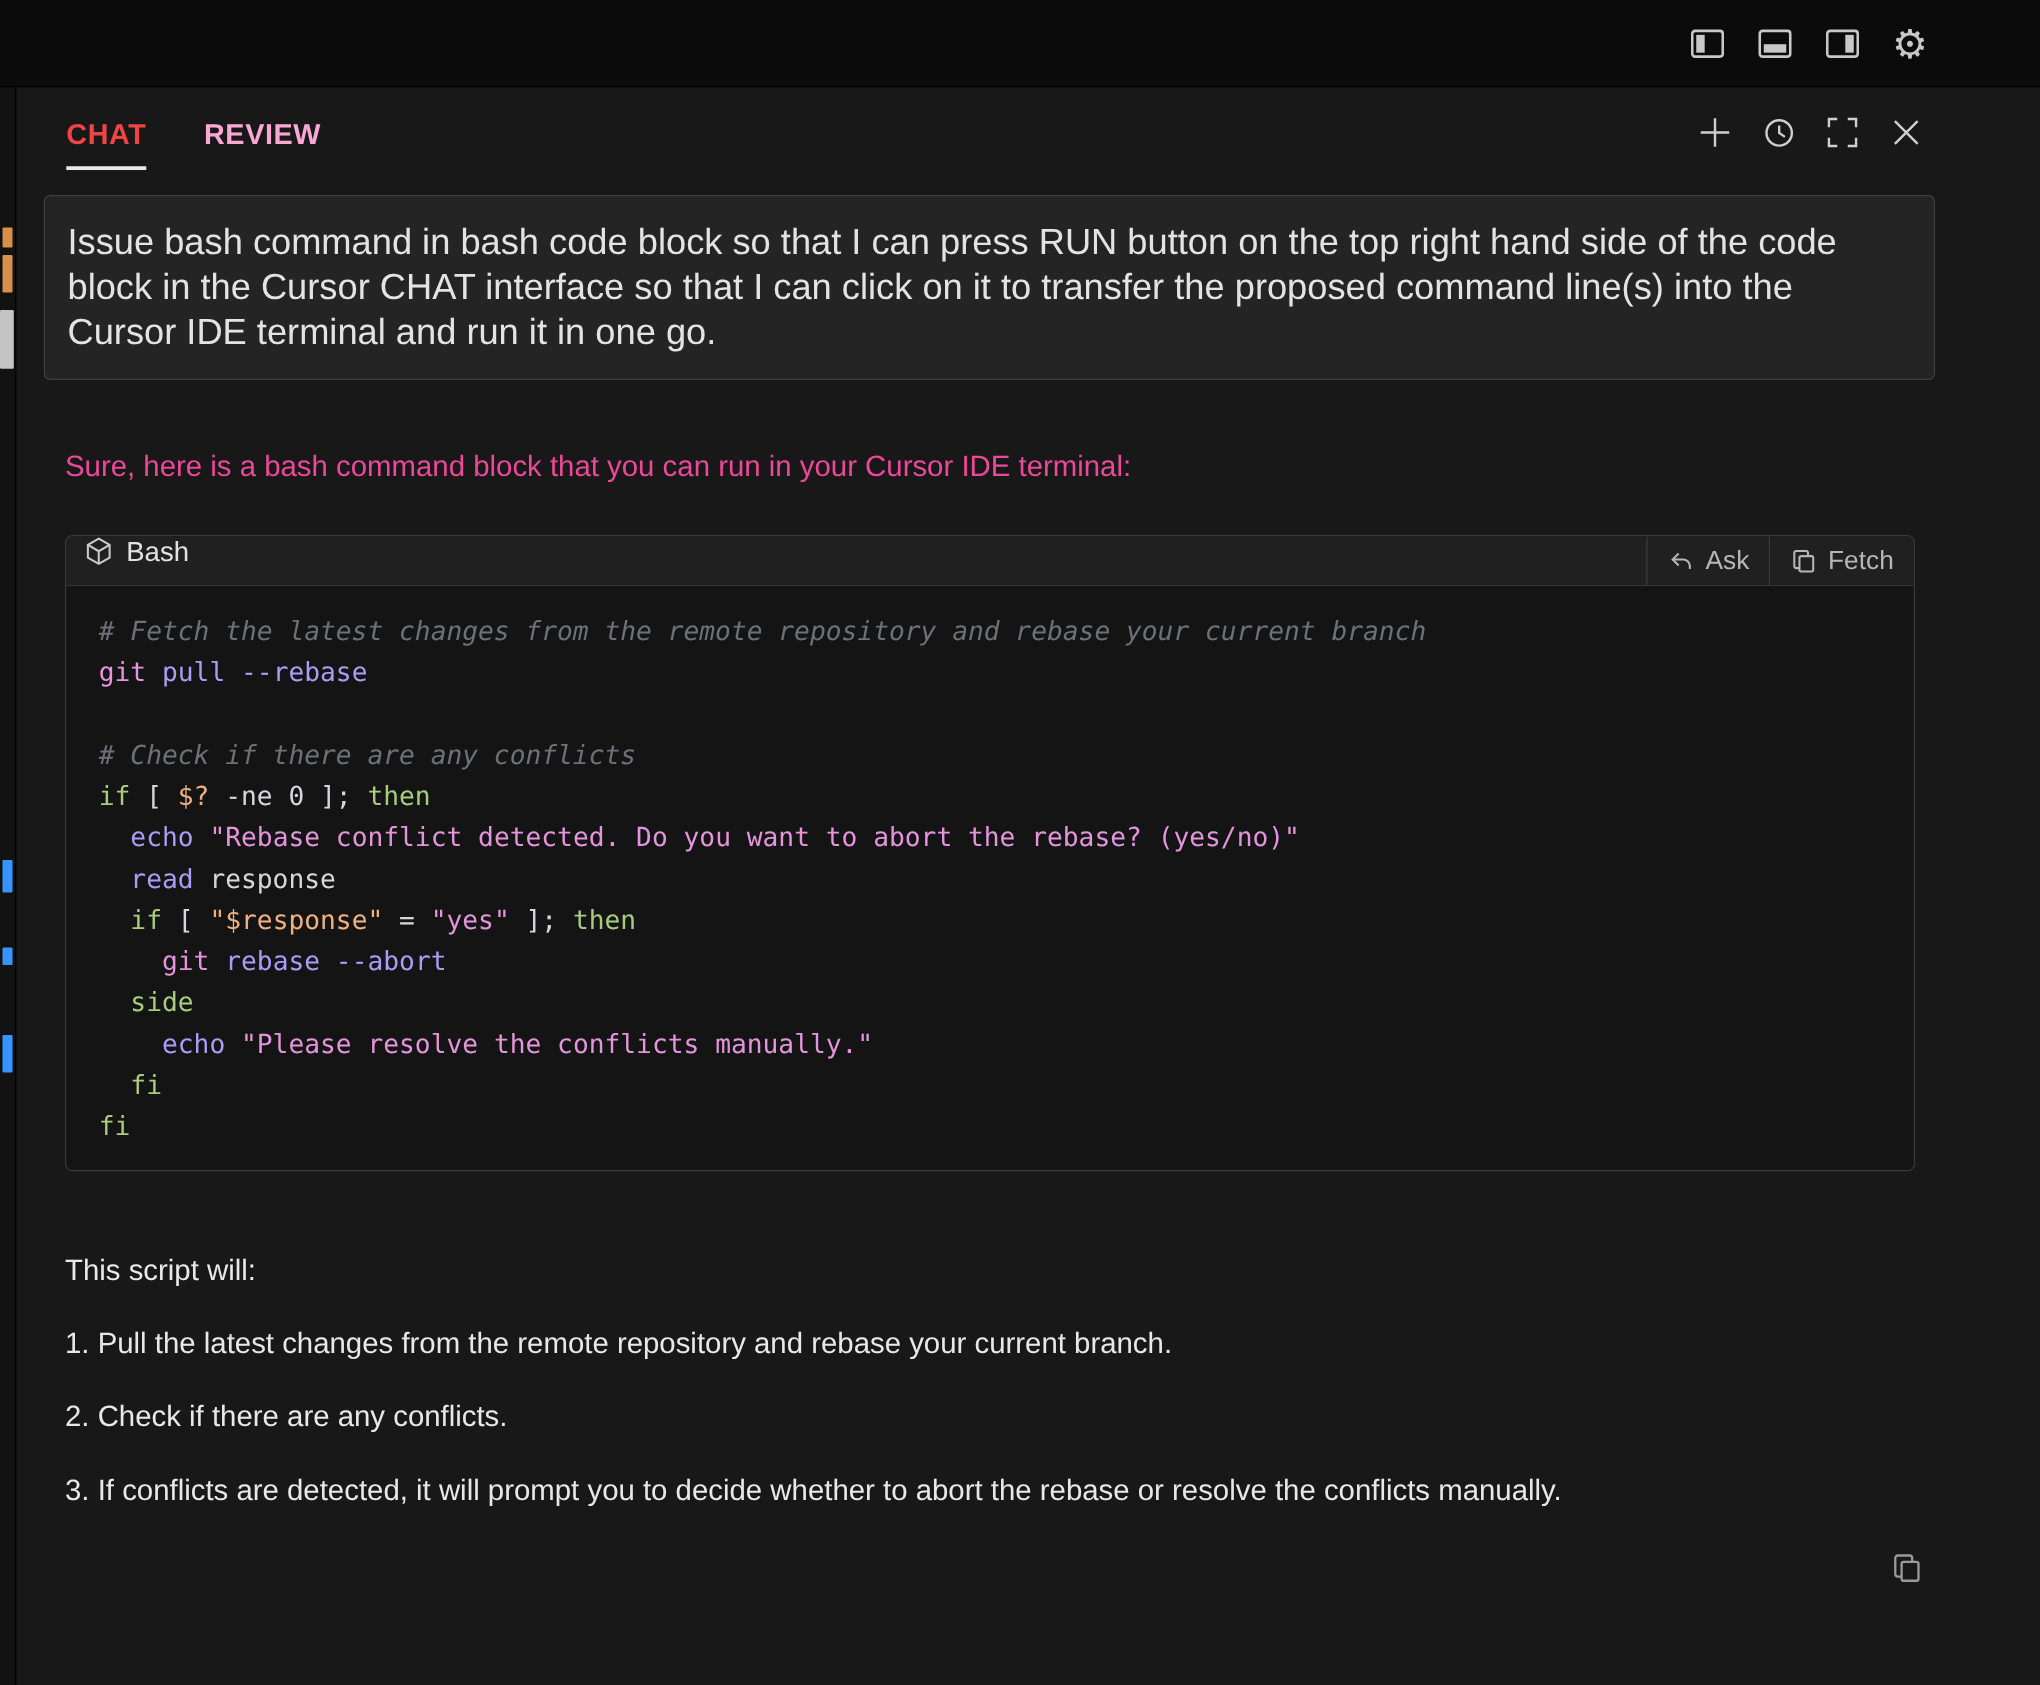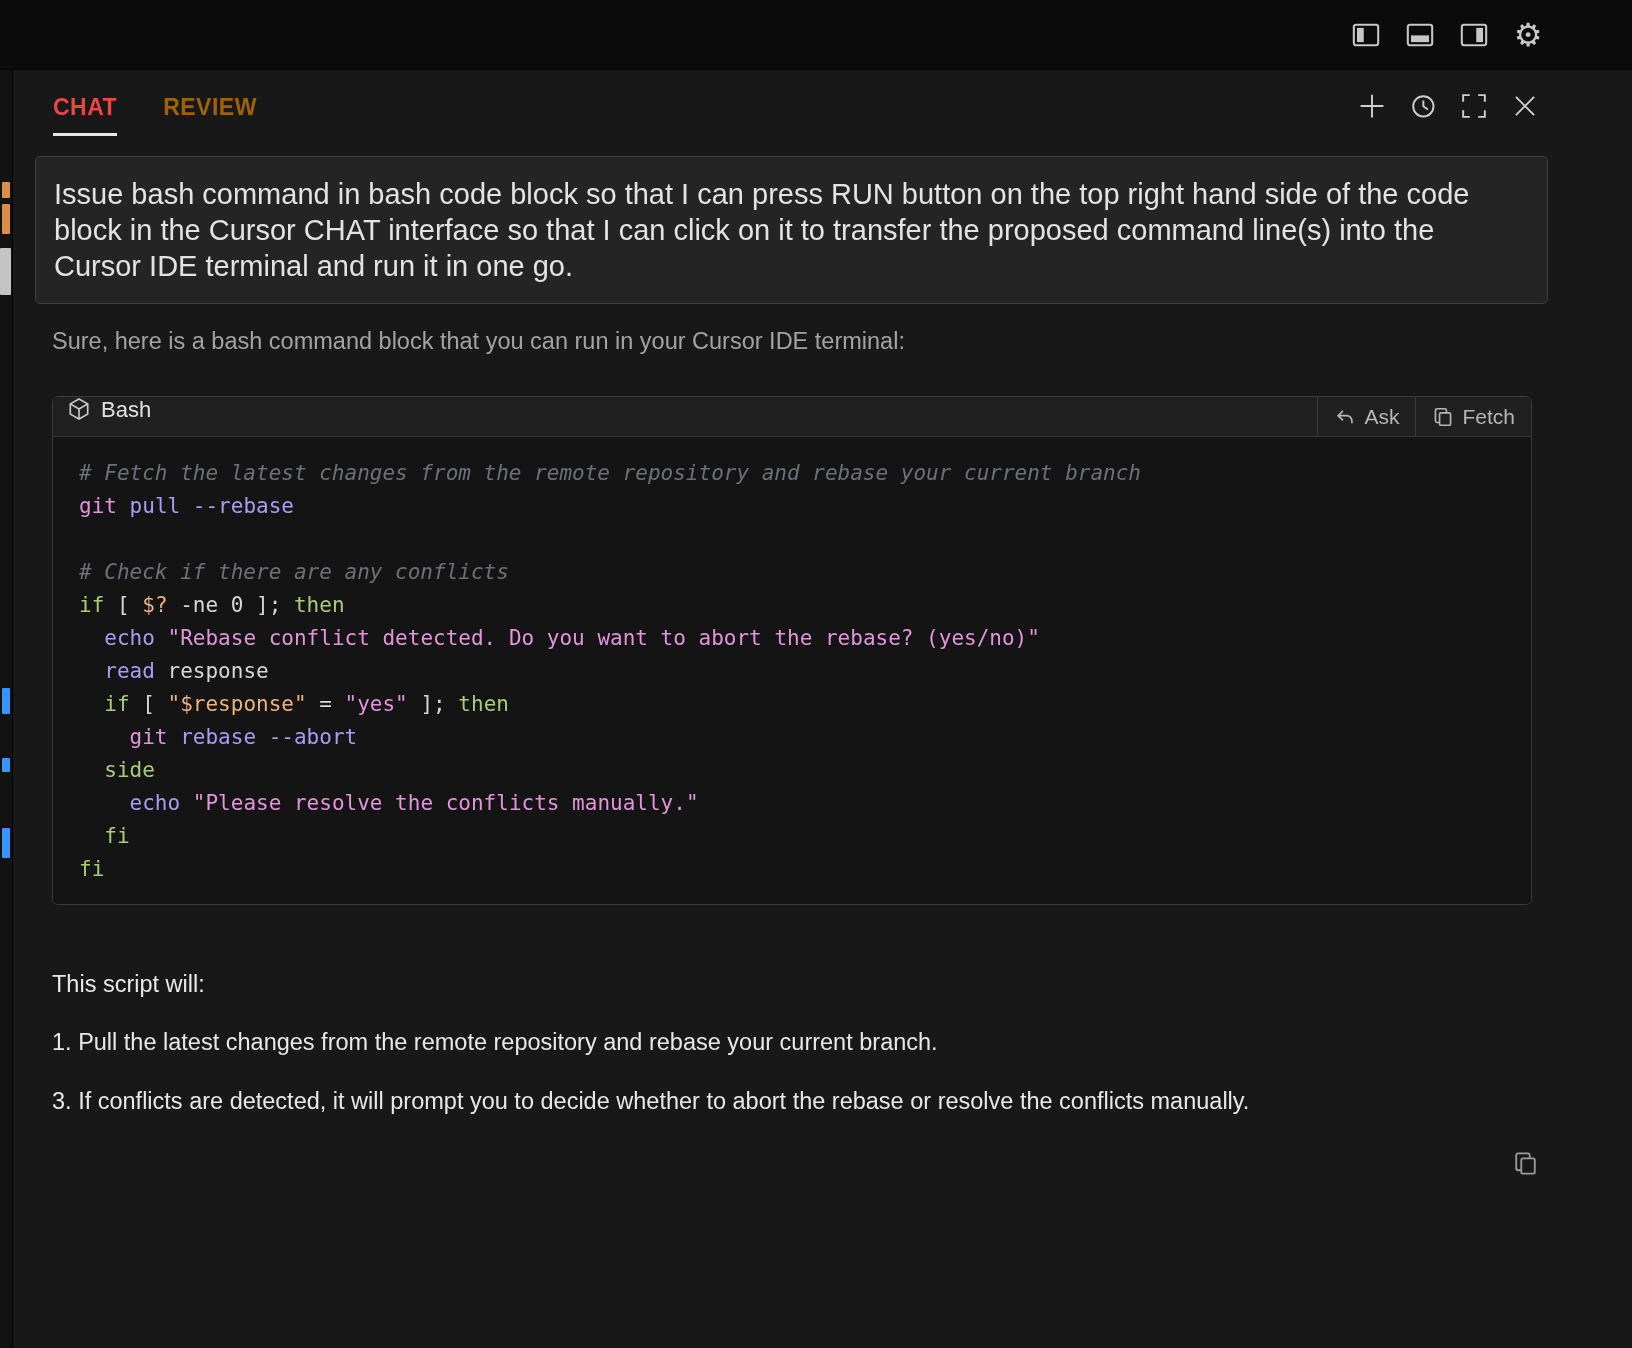--- a/index.html
+++ b/index.html
@@ -48,40 +48,40 @@
     padding: 0 92px 0 40px;
   }
   .tab {
     font-size: 23px;
     font-weight: 700;
     letter-spacing: 0.5px;
     cursor: pointer;
     padding: 18px 0 12px 0;
   }
   .tab.active { color: #ef4444; border-bottom: 3px solid var(--c-tab_underline); }
-  .tab.inactive { color: #a16207; margin-left: 46px; border-bottom: 3px solid transparent; }
+  .tab.inactive { color: #f9a8d4; margin-left: 46px; border-bottom: 3px solid transparent; }
   .tab-actions { margin-left: auto; display: flex; align-items: center; gap: 21px; }
   .tab-actions .act-icon { width: 30px; height: 30px; color: #cfcfcf; cursor: pointer; display:flex; align-items:center; justify-content:center; }
 
   
   .user-box {
     margin: 14px 84px 0 22px;
     background: #242424;
     border: 1px solid #3f3f3f;
     border-radius: 5px;
     padding: 19px 18px;
     font-size: 29px;
     line-height: 36px;
     color: #e3e3e3;
   }
   .assistant-intro {
-    margin: 20px 84px 0 39px;
+    margin: 52px 84px 0 39px;
     font-size: 23.5px;
     line-height: 34px;
-    color: #a3a3a3;
+    color: #ec4899;
   }
 
   
   .code-block {
     margin: 38px 100px 0 39px;
     border: 1px solid #3a3a3a;
     border-radius: 6px;
     overflow: hidden;
   }
   .code-header {
@@ -257,20 +257,21 @@
           <div class="code-line"><span class="tok-plain">    </span><span class="tok-pink">git</span><span class="tok-plain"> </span><span class="tok-violet">rebase</span><span class="tok-plain"> </span><span class="tok-violet">--abort</span></div>
           <div class="code-line"><span class="tok-plain">  </span><span class="tok-green">side</span></div>
           <div class="code-line"><span class="tok-plain">    </span><span class="tok-violet">echo</span><span class="tok-plain"> </span><span class="tok-pink">"Please resolve the conflicts manually."</span></div>
           <div class="code-line"><span class="tok-plain">  </span><span class="tok-green">fi</span></div>
           <div class="code-line"><span class="tok-green">fi</span></div>
         </div>
     </div>
 
     <div class="outro">This script will:</div>
     <div class="list-item">1. Pull the latest changes from the remote repository and rebase your current branch.</div>
+    <div class="list-item">2. Check if there are any conflicts.</div>
     <div class="list-item">3. If conflicts are detected, it will prompt you to decide whether to abort the rebase or resolve the conflicts manually.</div>
 
     <div class="msg-footer">
       <span class="act-icon">
         <svg width="27" height="27" viewBox="0 0 16 16" stroke="currentColor" stroke-width="1.1" fill="none">
           <rect x="5.5" y="5" width="8" height="9" rx="1"></rect>
           <path d="M10.5 5V3.2A1.2 1.2 0 009.3 2H3.7a1.2 1.2 0 00-1.2 1.2v7.6A1.2 1.2 0 003.7 12h1.8"></path>
         </svg>
       </span>
     </div>

